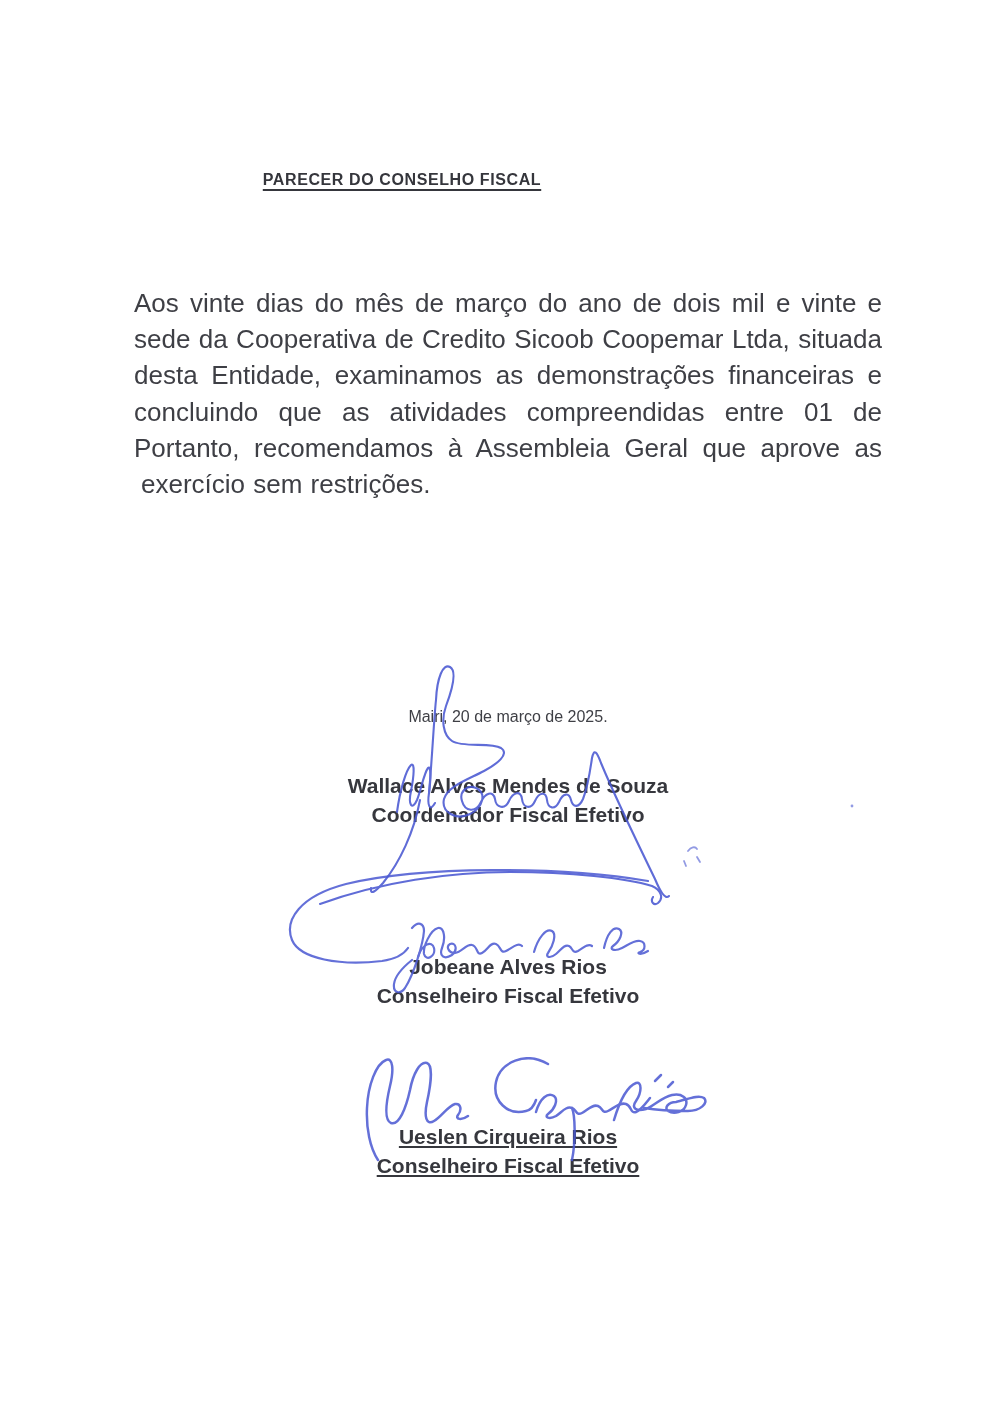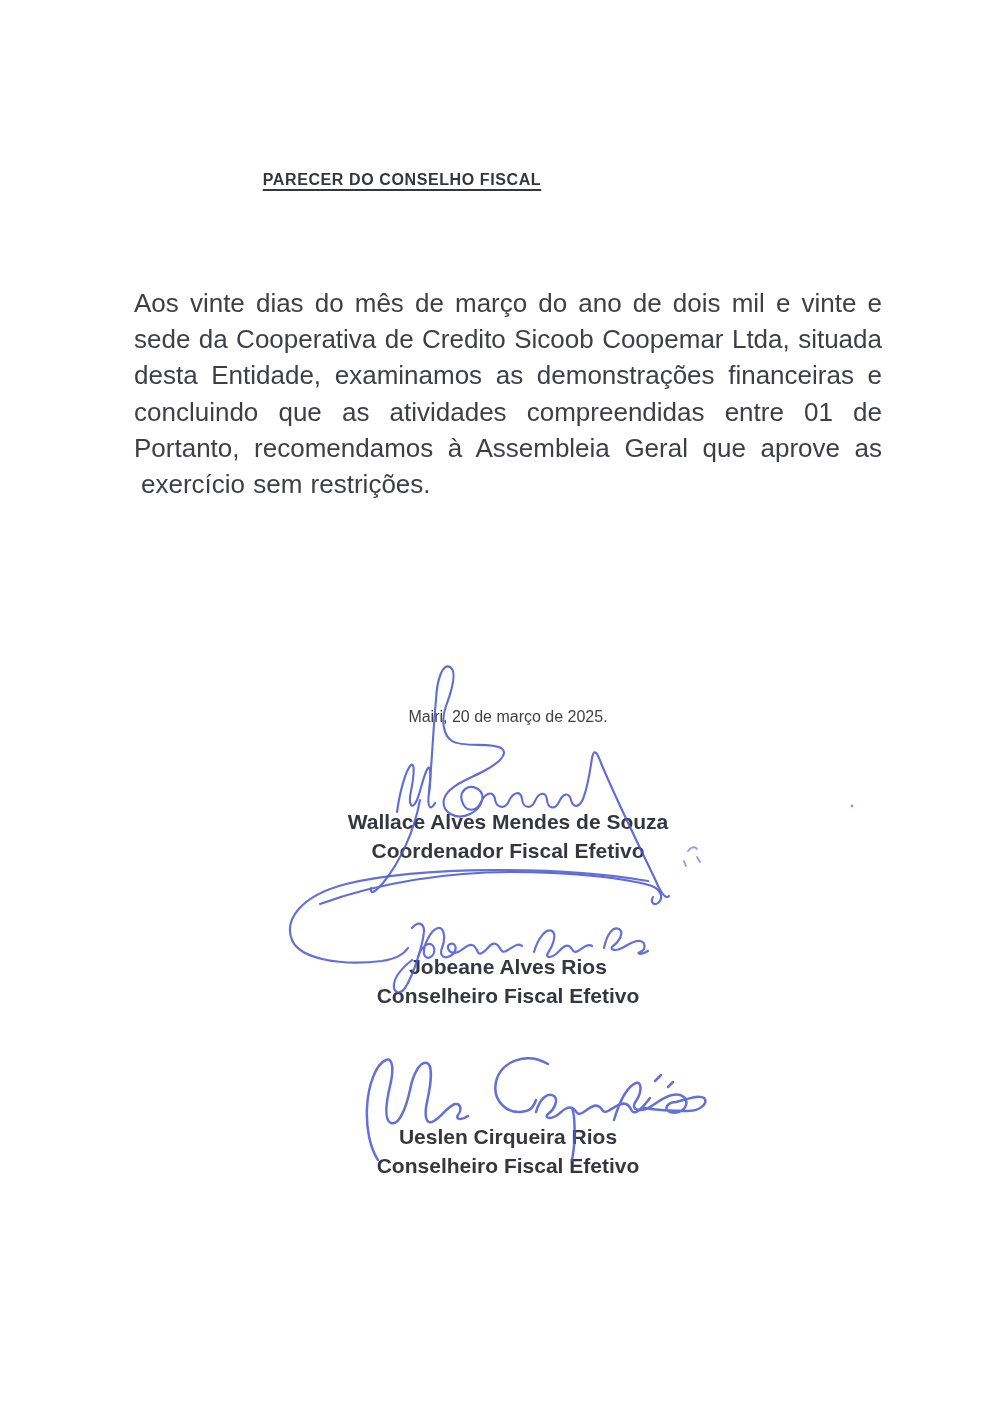--- a/index.html
+++ b/index.html
@@ -35,23 +35,23 @@
   .jline.last{text-align:left;margin-left:7px;}
   .date-line{
     position:absolute;top:708px;left:134px;width:748px;
     text-align:center;font-size:16px;color:#3e3f45;
   }
   .sig-block{
     position:absolute;left:134px;width:748px;
     text-align:center;font-weight:bold;
     font-size:21px;line-height:28.5px;color:#36373d;
   }
-  .sig-block.b1{top:808px;}
+  .sig-block.b1{top:772px;}
   .sig-block.b2{top:953px;text-align:center;}
-  .sig-block.b3{top:1123px;}
+  .sig-block.b3{top:1123px;text-decoration:underline;}
   .ink{
     position:absolute;top:0;left:0;width:1000px;height:1424px;
     pointer-events:none;
   }
   .ink g{fill:none;stroke-linecap:round;stroke-linejoin:round;}
 </style>
 </head>
 <body>
 
 <div class="page">

